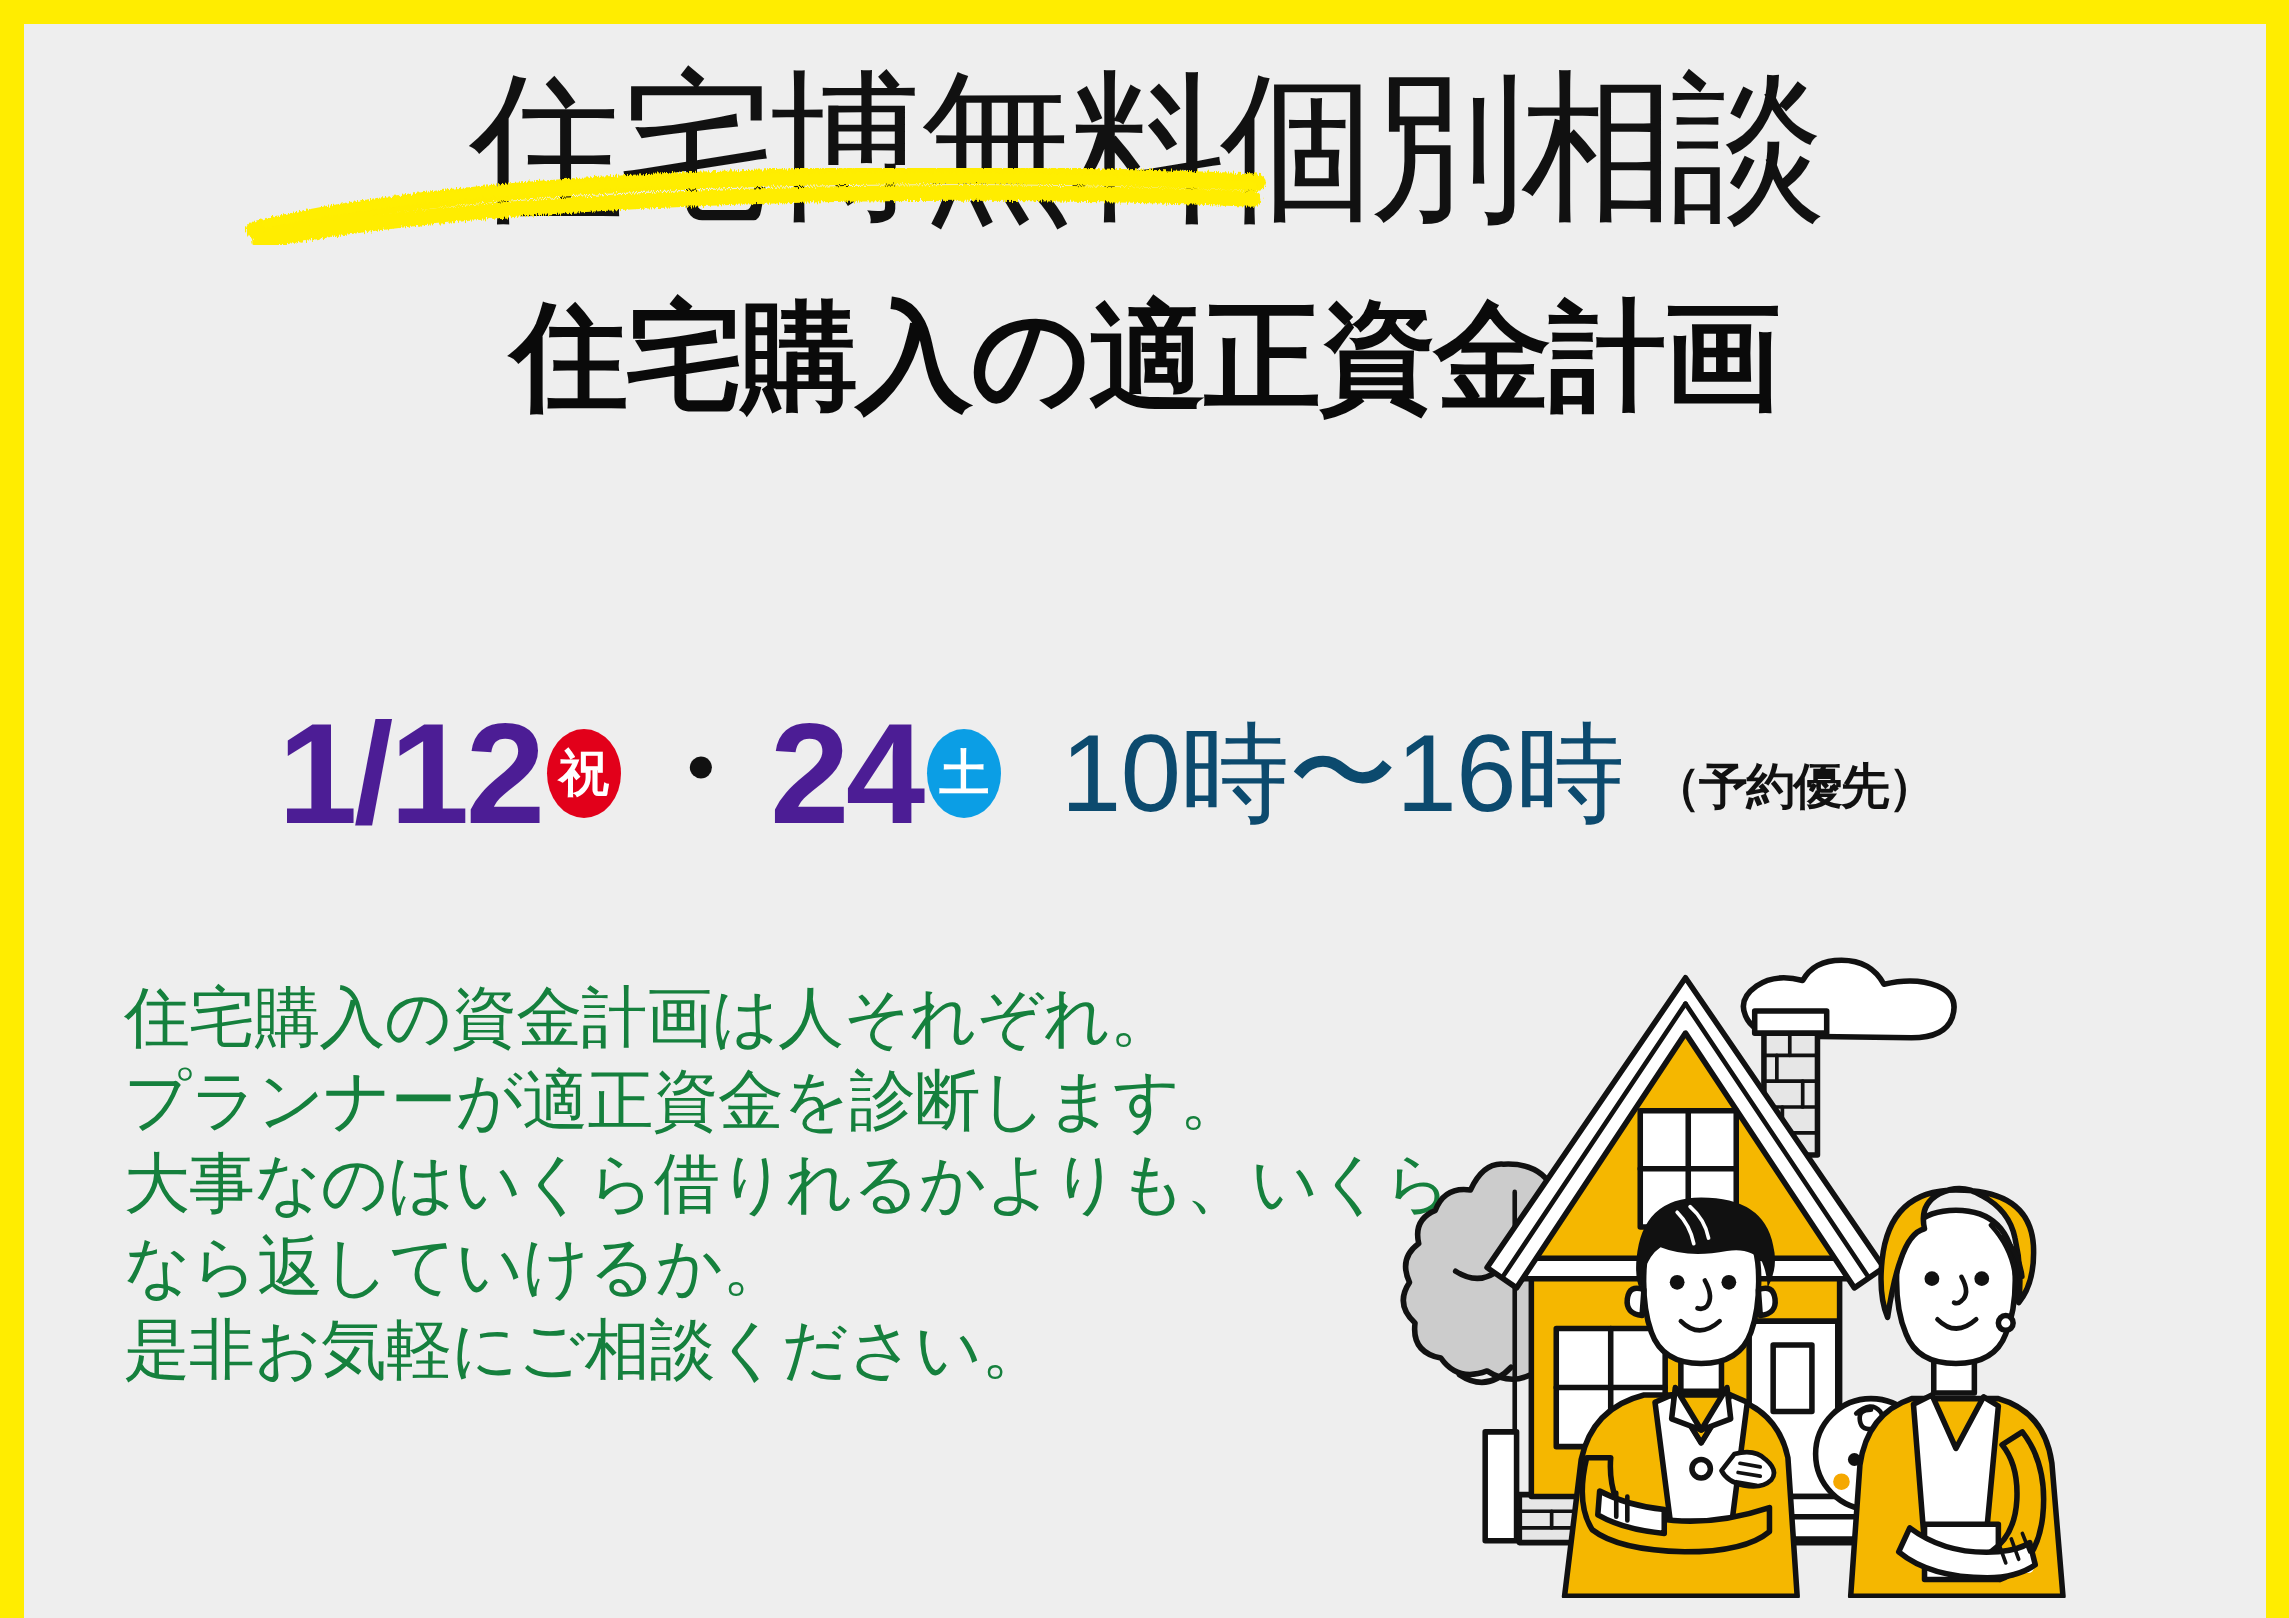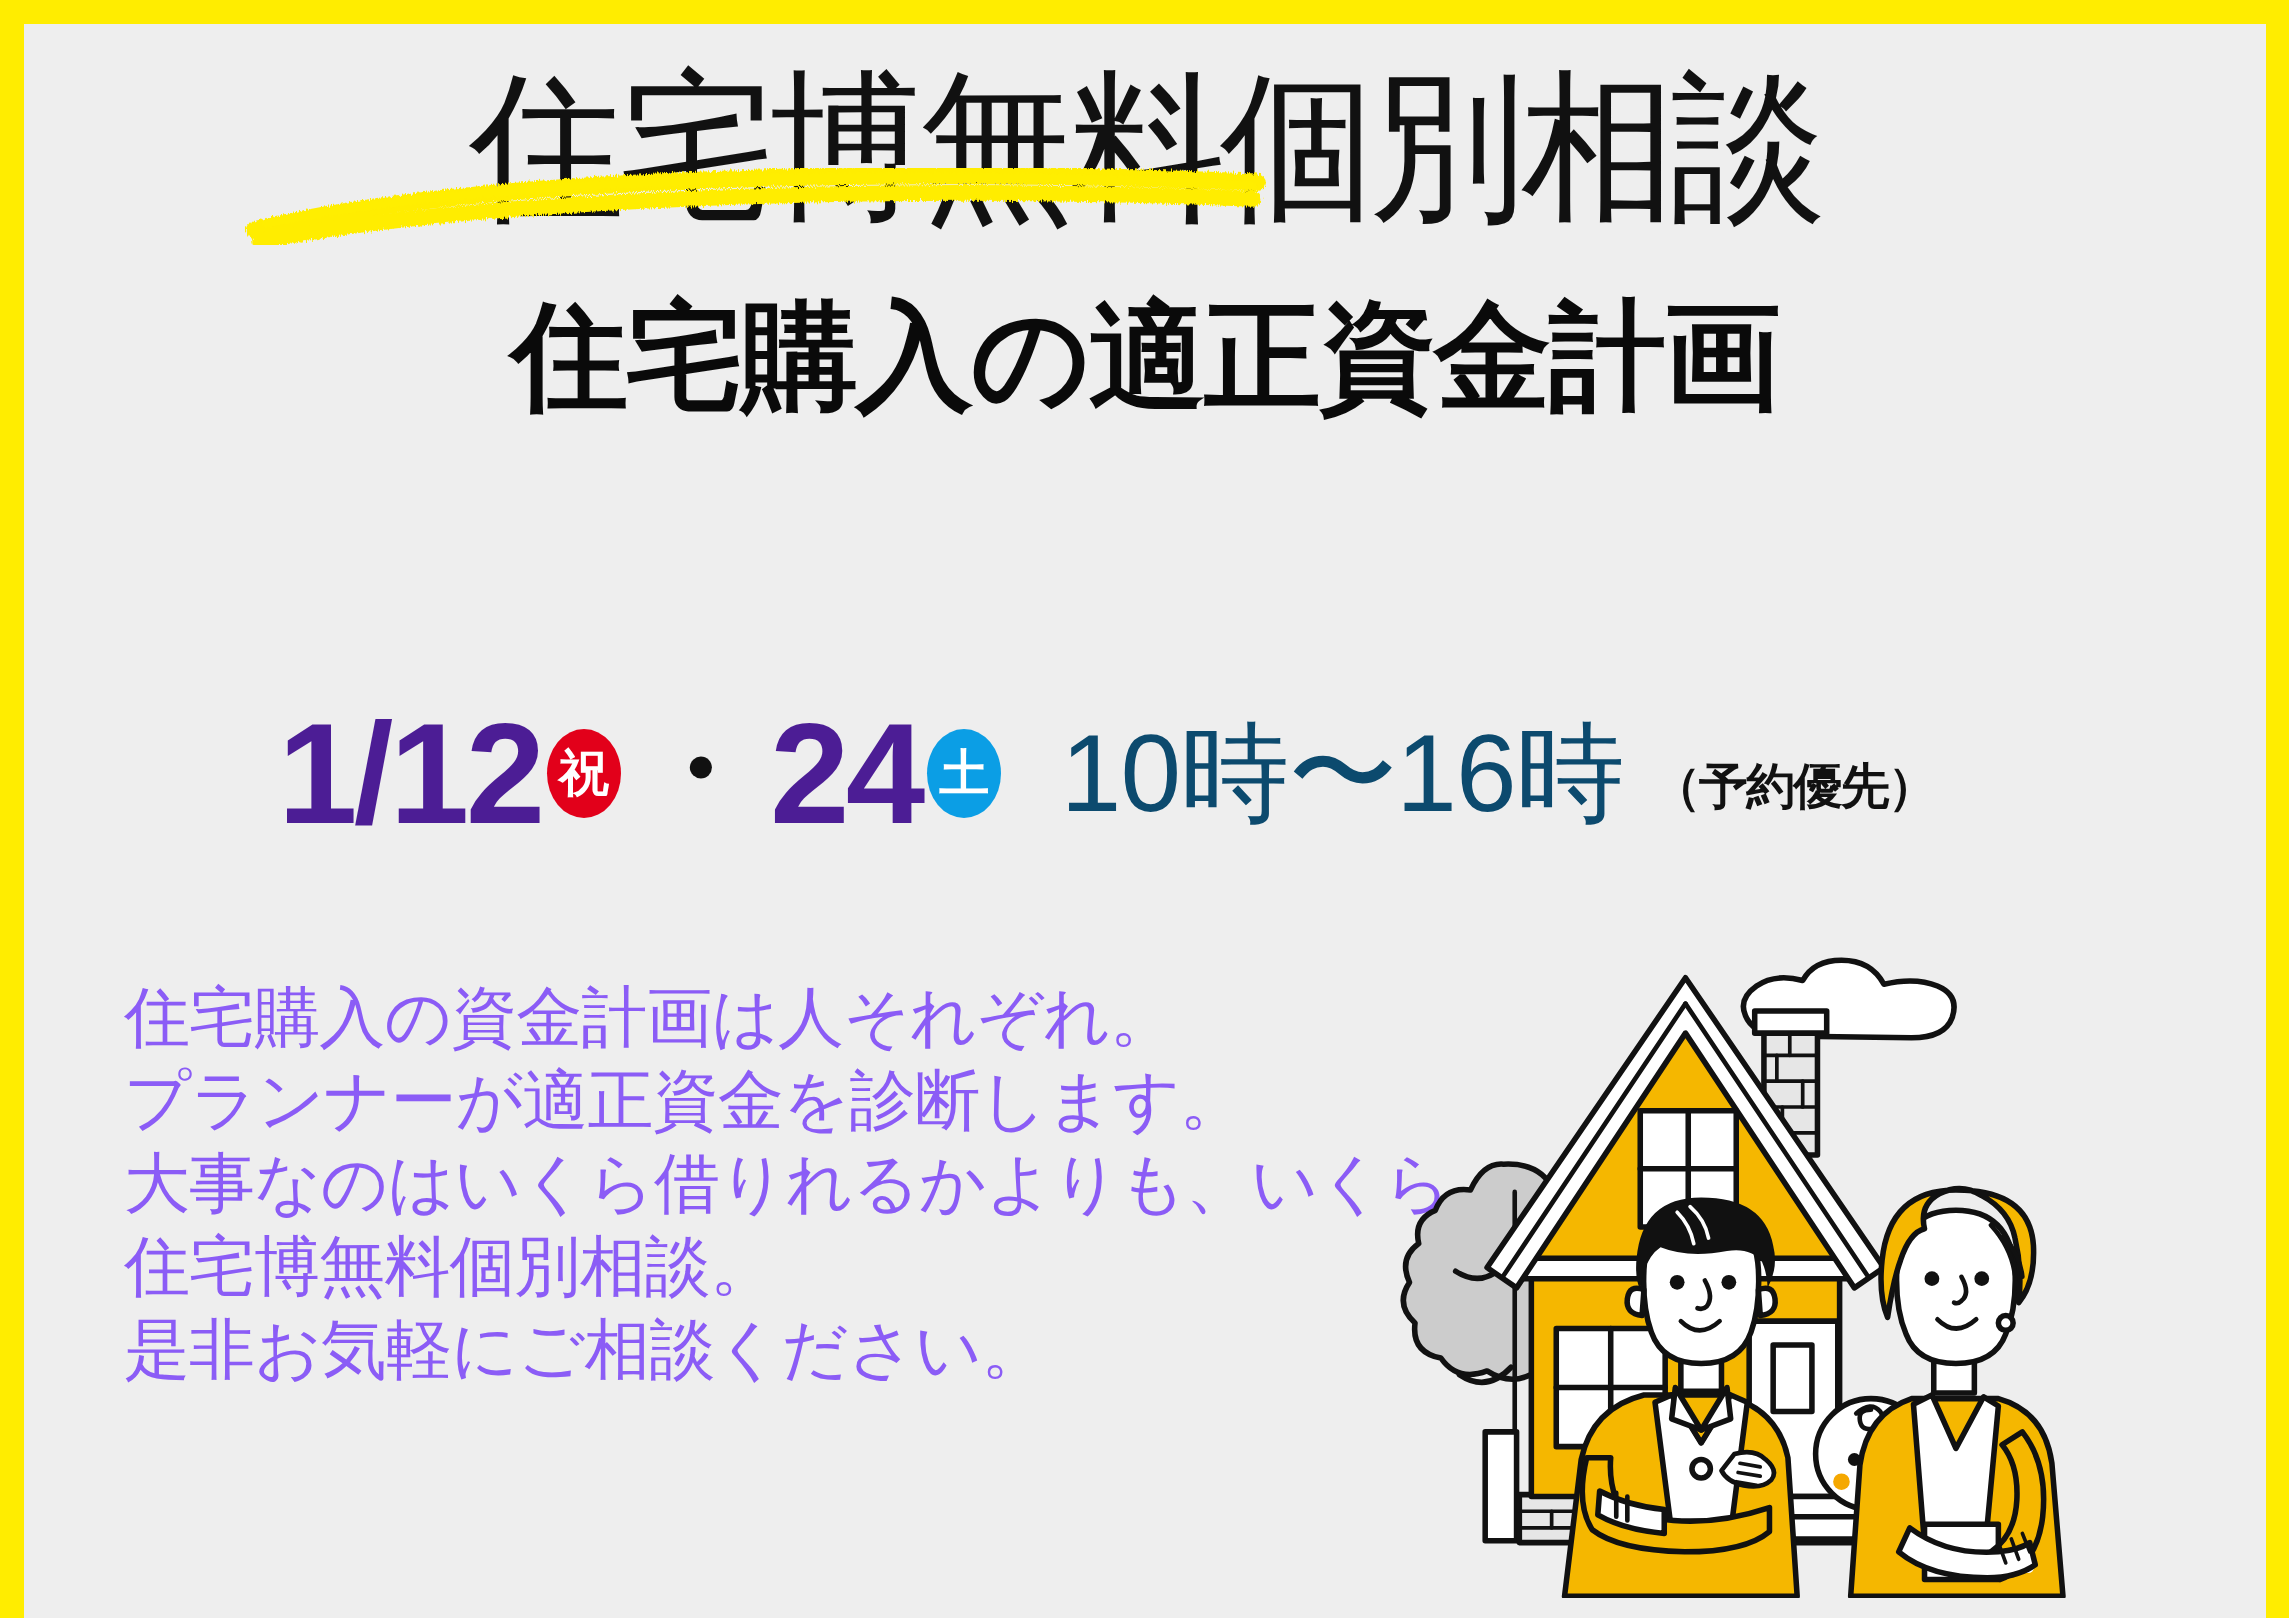--- a/index.html
+++ b/index.html
@@ -87,21 +87,21 @@
     margin-left:28px;position:relative;top:13px;letter-spacing:-1.8px;
   }
 
   
   .body-block{
     position:absolute;left:100px;top:952px;width:1311px;
   }
   .body-line{
     font-size:66px;
     line-height:83px;
-    color:#8b5cf6;
+    color:#15803d;
     font-weight:400;
     letter-spacing:-0.9px;
     white-space:nowrap;
   }
 
   
   .illustration{
     position:absolute;
     left:1343px;top:891px;
     width:900px;height:683px;
@@ -142,21 +142,21 @@
     <span class="date-big">24</span>
     <span class="badge saturday">土</span>
     <span class="time-text">10時〜16時</span>
     <span class="note-text">（予約優先）</span>
   </div>
 
   <div class="body-block">
     <div class="body-line">住宅購入の資金計画は人それぞれ。</div>
     <div class="body-line">プランナーが適正資金を診断します。</div>
     <div class="body-line">大事なのはいくら借りれるかよりも、いくら</div>
-    <div class="body-line">住宅博無料個別相談。</div>
+    <div class="body-line">なら返していけるか。</div>
     <div class="body-line">是非お気軽にご相談ください。</div>
   </div>
 
   <div class="illustration">
     <svg viewBox="0 0 975 740" xmlns="http://www.w3.org/2000/svg">
       <g stroke="#111111" stroke-width="6" stroke-linejoin="round" stroke-linecap="round">
 
         <g>
           <path fill="#ffffff" d="M 560 75 q -14 -26 -46 -26 q -30 0 -42 22 q -30 -8 -50 6 q -20 14 -12 32 q 8 20 40 22 l 140 2 q 36 0 44 -22 q 8 -24 -16 -34 q -24 -10 -58 -2 Z"></path>
         </g>

